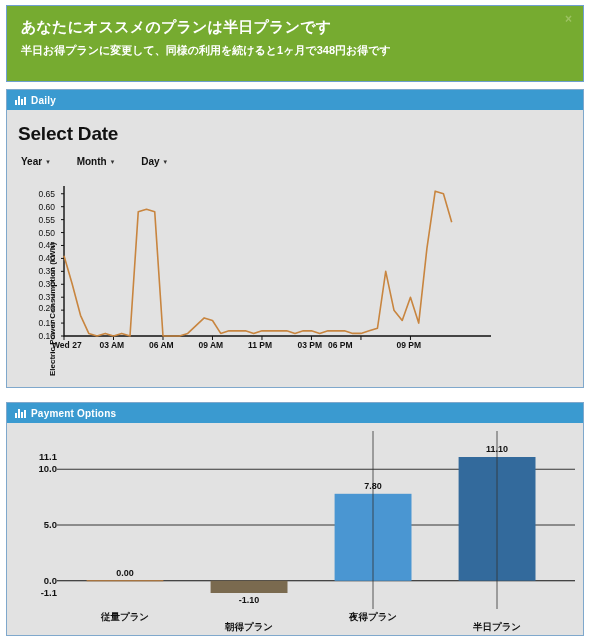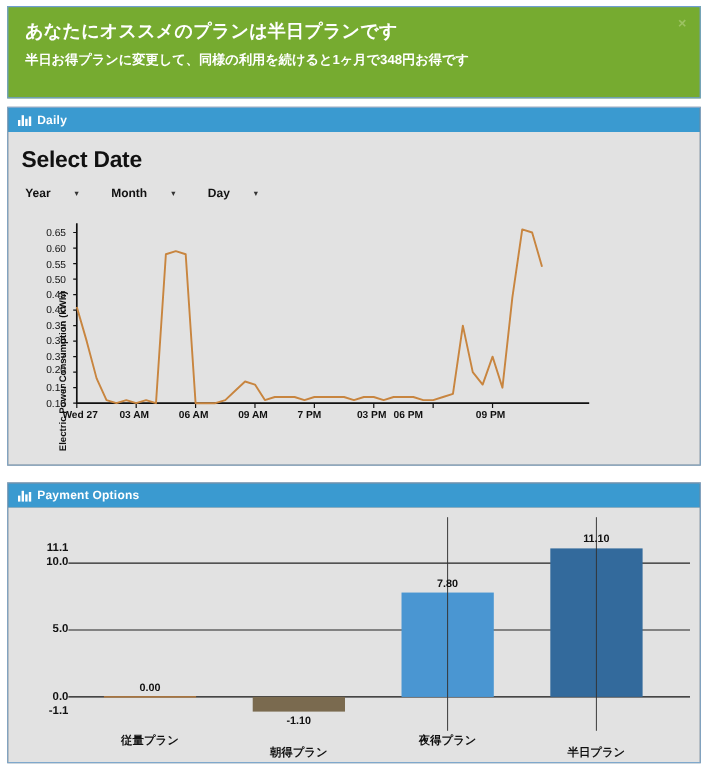--- a/index.html
+++ b/index.html
@@ -64,21 +64,21 @@
   .select-date-title {
     position: absolute; left: 11px; top: 13px;
     font-size: 19px; font-weight: bold; color: #111; letter-spacing: -.2px;
   }
   .date-selectors {
     position: absolute; left: 14px; top: 46px;
     display: flex; gap: 27px;
   }
   .date-sel {
     font-size: 10px; font-weight: bold; color: #111;
-    display: flex; align-items: center; gap: 20px; cursor: pointer;
+    display: flex; align-items: center; gap: 4px; cursor: pointer;
   }
   .caret { font-size: 7px; line-height: 7px; color: #333; }
 
   
   .linechart { position: absolute; left: 0; top: 68px; width: 578px; height: 180px; }
   .ylabel-vert {
     position: absolute; left: 41px; top: 198px;
     transform-origin: 0 0; transform: rotate(-90deg);
     font-size: 8px; font-weight: bold; color: #111; white-space: nowrap;
   }
@@ -187,21 +187,21 @@
             <line x1="304.4683544303797" x2="304.4683544303797" y1="158" y2="162" stroke="#111" stroke-width="1"></line>
             <line x1="353.96202531645565" x2="353.96202531645565" y1="158" y2="162" stroke="#111" stroke-width="1"></line>
             <line x1="403.4556962025316" x2="403.4556962025316" y1="158" y2="162" stroke="#111" stroke-width="1"></line>
             <path d="M57.00 77.83 L65.25 106.28 L73.50 137.31 L81.75 155.41 L90.00 158.00 L98.24 155.41 L106.49 158.00 L114.74 155.41 L122.99 158.00 L131.24 33.86 L139.49 31.28 L147.74 33.86 L155.99 158.00 L164.24 158.00 L172.49 158.00 L180.73 155.41 L188.98 147.66 L197.23 139.90 L205.48 142.48 L213.73 155.41 L221.98 152.83 L230.23 152.83 L238.48 152.83 L246.73 155.41 L254.97 152.83 L263.22 152.83 L271.47 152.83 L279.72 152.83 L287.97 155.41 L296.22 152.83 L304.47 152.83 L312.72 155.41 L320.97 152.83 L329.22 152.83 L337.46 152.83 L345.71 155.41 L353.96 155.41 L362.21 152.83 L370.46 150.24 L378.71 93.34 L386.96 132.14 L395.21 142.48 L403.46 119.21 L411.70 145.07 L419.95 70.07 L428.20 13.17 L436.45 15.76 L444.70 44.21" stroke="#c8853f" stroke-width="1.6" fill="none" stroke-linejoin="round"></path>
           </svg>
         <div class="xticks-wrap" id="line-xticks">
             <div class="xtick" style="left: 45px; top: 2px;">Wed 27</div>
             <div class="xtick" style="left: 92.4937px; top: 2px;">03 AM</div>
             <div class="xtick" style="left: 141.987px; top: 2px;">06 AM</div>
             <div class="xtick" style="left: 191.481px; top: 2px;">09 AM</div>
-            <div class="xtick" style="left: 240.975px; top: 2px;">7 PM</div>
+            <div class="xtick" style="left: 240.975px; top: 2px;">11 PM</div>
             <div class="xtick" style="left: 290.468px; top: 2px;">03 PM</div>
             <div class="xtick" style="left: 321px; top: 2px;">06 PM</div>
             <div class="xtick" style="left: 389.456px; top: 2px;">09 PM</div>
           </div>
       </div>
     </div>
   </div>
 
   <div class="panel" id="panel-payment">
     <div class="panel-head">

